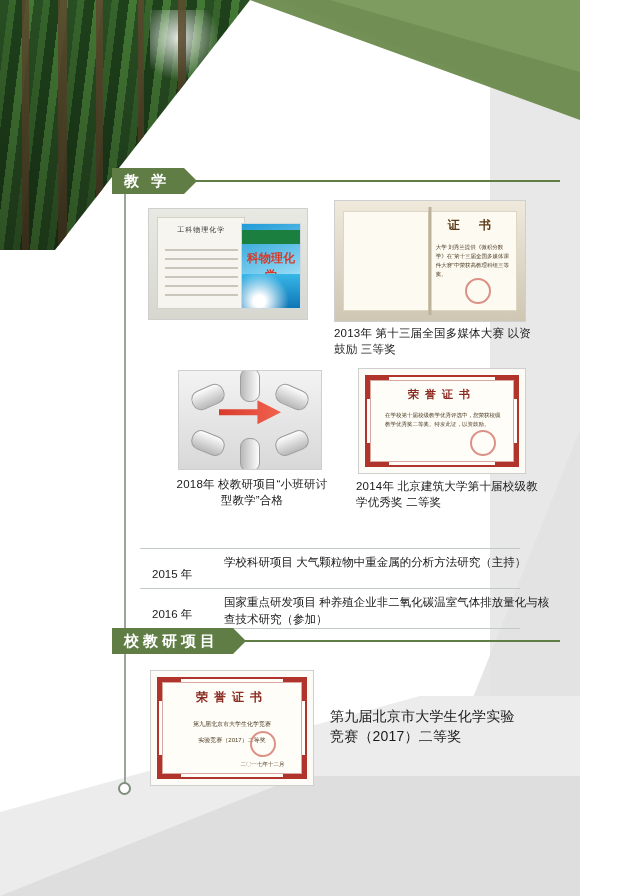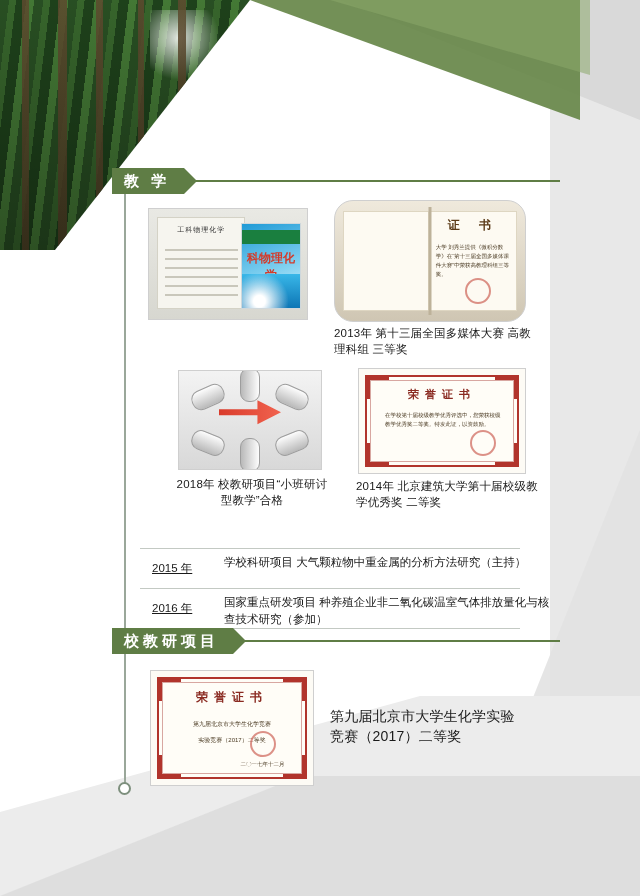--- a/index.html
+++ b/index.html
@@ -7,21 +7,21 @@
   body {
     width: 640px; height: 896px;
     font-family: "Liberation Sans", sans-serif;
     background: #ffffff;
     position: relative;
     overflow: hidden;
   }
   .page {
     position: absolute;
     left: 0; top: 0;
-    width: 640px; height: 896px;
+    width: 580px; height: 896px;
     background: #ffffff;
     overflow: hidden;
   }
 
   
   .bg-grey-right {
     position:absolute; right:0; top:0; width:90px; height:896px;
     background:#e8e8e8;
   }
   .bg-grey-diag-top {
@@ -174,21 +174,21 @@
   .cert-seal {
     position:absolute; right:14%; bottom:10%;
     width:26px; height:26px; border-radius:50%;
     border:2px solid #c0392b; opacity:.55;
   }
   .cert-corner {
     position:absolute; width:22px; height:22px; border:3px solid #b1342c;
   }
 
   
-  .openbook { background: linear-gradient(180deg,#efe9dc,#cfc6b3); border-radius: 19px; }
+  .openbook { background: linear-gradient(180deg,#efe9dc,#cfc6b3); }
   .openbook .leaf {
     position:absolute; top:10px; bottom:10px; width:47%;
     background:#fdfaf2; border:1px solid #ded6c2;
   }
   .openbook .spine {
     position:absolute; left:50%; top:6px; bottom:6px; width:3px;
     background:#bdb29a; transform:translateX(-50%);
   }
 
   
@@ -209,21 +209,21 @@
   .cap {
     position:absolute;
     font-size:11.5px; color:#1a1a1a; line-height:16px;
     letter-spacing:.2px;
   }
 
   
   .row {
     position:absolute; font-size:11.5px; color:#1a1a1a; line-height:17px;
   }
-  .row .yr { position:absolute; left:0; top:6px; width:62px;text-decoration:underline; }
+  .row .yr { position:absolute; left:0; top:12px; width:62px; }
   .row .txt { position:absolute; left:72px; top:0; width:330px; }
   .hr {
     position:absolute; height:1px; background:#c3c9c3;
   }
 </style>
 </head>
 <body>
 
 <div class="page">
 
@@ -270,21 +270,21 @@
   </div>
 
   <div class="photo openbook" style="left:334px; top:200px; width:192px; height:122px;">
     <div class="leaf" style="left:8px;"></div>
     <div class="leaf" style="right:8px;"></div>
     <div class="spine"></div>
     <div style="position:absolute; left:52%; right:12px; top:16px; text-align:center; color:#5b3a17; font-size:12px; font-weight:bold; letter-spacing:8px;">证 书</div>
     <div style="position:absolute; left:53%; right:12px; top:42px; font-size:5.5px; color:#4a3a22; line-height:9px;">大学 刘秀兰提供《微积分数学》在“第十三届全国多媒体课件大赛”中荣获高教理科组三等奖。</div>
     <div class="cert-seal" style="right:18%; bottom:14%;"></div>
   </div>
-  <div class="cap" style="left:334px; top:325px; width:200px;">2013年  第十三届全国多媒体大赛 高教理科组 三等奖</div>
+  <div class="cap" style="left:334px; top:325px; width:200px;">2013年  第十三届全国多媒体大赛 以资鼓励 三等奖</div>
 
   <div class="photo trophy" style="left:178px; top:370px; width:144px; height:100px;">
     <div class="hand" style="left:12px; top:16px; transform:rotate(-24deg)"></div>
     <div class="hand" style="left:12px; top:62px; transform:rotate(22deg)"></div>
     <div class="hand" style="right:12px; top:16px; transform:rotate(24deg)"></div>
     <div class="hand" style="right:12px; top:62px; transform:rotate(-22deg)"></div>
     <div class="hand" style="left:50%; top:4px; transform:translateX(-50%) rotate(90deg)"></div>
     <div class="hand" style="left:50%; bottom:4px; transform:translateX(-50%) rotate(90deg)"></div>
     <div class="arrow"></div>
   </div>

